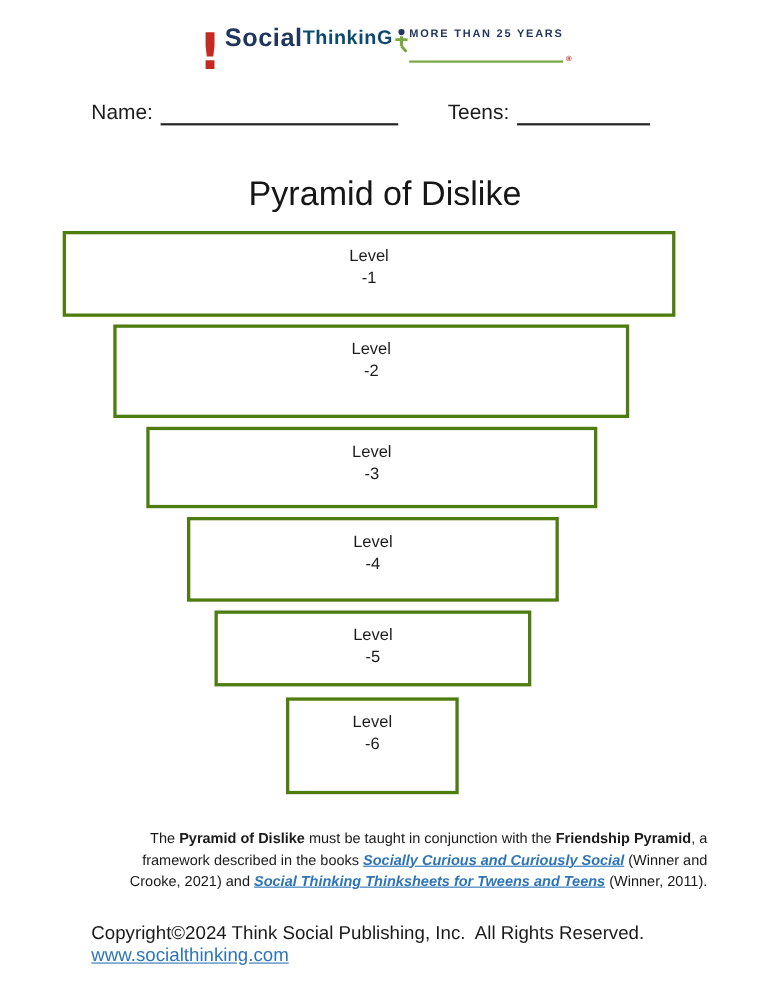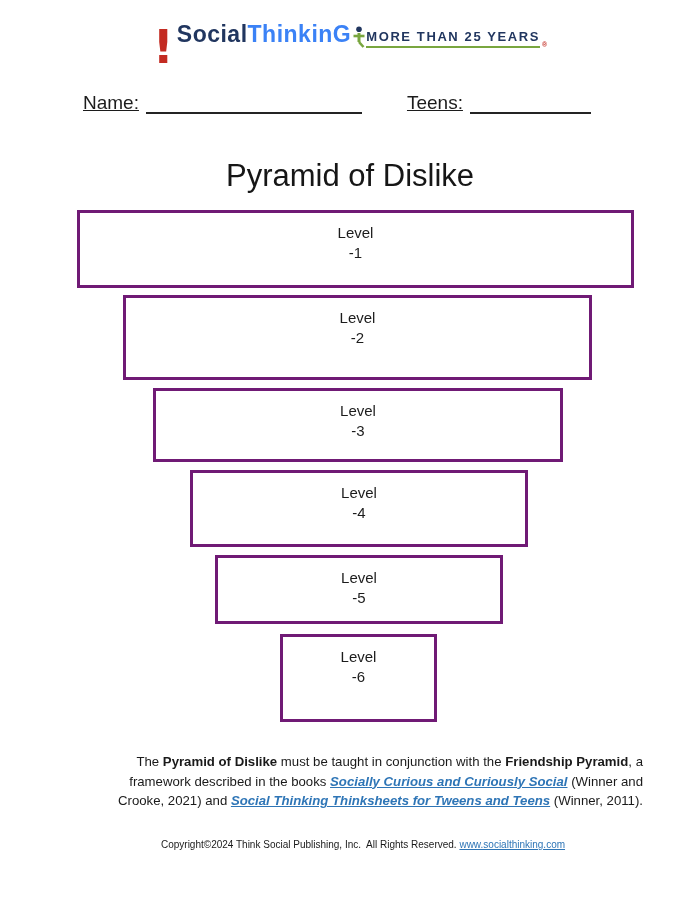--- a/index.html
+++ b/index.html
@@ -10,57 +10,57 @@
 
   
   .logo{position:absolute;top:24px;left:0;width:700px;display:flex;justify-content:center;}
   .logo-inner{display:flex;align-items:flex-start;}
   .logo-excl{
     font-family:"DejaVu Sans",sans-serif;font-weight:bold;font-size:46px;line-height:46px;
     color:#c32b22;margin-right:3px;margin-top:0px;
   }
   .logo-col{display:flex;flex-direction:row;justify-content:flex-end;}
   .logo-social{font-weight:bold;font-size:23px;line-height:21px;color:#21365f;letter-spacing:0.5px;}
-  .logo-thinking{font-weight:bold;font-size:23px;line-height:21px;color:#3b82f6;letter-spacing:0.5px;display:flex;align-items:flex-start;}
+  .logo-thinking{font-weight:bold;font-size:18px;line-height:21px;color:#0c4a6e;letter-spacing:0.5px;display:flex;align-items:flex-start;}
   .logo-person{margin-left:1px;margin-top:2px;}
   .logo-tagline-row{display:flex;align-items:flex-end;margin-top:2px;}
   .logo-tagline{
-    font-size:13px;letter-spacing:1.6px;color:#21365f;font-weight:bold;
-    border-bottom:2px solid #79a63f;padding-bottom:2px;white-space:nowrap;
+    font-size:10px;letter-spacing:1.6px;color:#21365f;font-weight:bold;
+    border-bottom:2px solid #79a63f;padding-bottom:18px;white-space:nowrap;
   }
   .logo-reg{font-size:7px;color:#c32b22;margin-left:2px;font-weight:bold;}
 
   
-  .namedate{position:absolute;left:83px;top:92px;display:flex;align-items:flex-end;font-size:19px;color:#1c1c1c;text-decoration:underline;}
+  .namedate{position:absolute;left:83px;top:92px;display:flex;align-items:flex-end;font-size:19px;color:#1c1c1c;}
   .nd-label{line-height:22px;}
   .nd-rule{display:inline-block;border-bottom:2px solid #242424;height:18px;}
   .rule-name{width:216px;margin-left:7px;}
   .rule-date{width:121px;margin-left:7px;}
   .date-label{margin-left:45px;}
 
   
   .title{position:absolute;top:158px;left:0;width:700px;text-align:center;font-size:31px;color:#161616;}
 
   
   .level-box{
-    position:absolute;box-sizing:border-box;border:3px solid #701a75;background:#ffffff;
-    text-align:center;padding-top:10px;font-size:15px;line-height:20px;color:#1c1c1c;margin-left:20px;
+    position:absolute;box-sizing:border-box;border:3px solid #4d7c0f;background:#ffffff;
+    text-align:center;padding-top:10px;font-size:15px;line-height:20px;color:#1c1c1c;
   }
 
   
   .footnote{
     position:absolute;left:83px;top:752px;width:560px;
     font-size:13.2px;line-height:19.5px;color:#1a1a1a;white-space:pre-wrap;text-align:right;
   }
   .b{font-weight:bold;}
   .doclink{color:#2e75b6;font-weight:bold;font-style:italic;text-decoration:underline;cursor:pointer;}
 
   .copyright{
     position:absolute;left:83px;top:839px;width:560px;
-    font-size:10px;color:#1a1a1a;white-space:pre-wrap;text-align:center;
+    font-size:17px;color:#1a1a1a;white-space:pre-wrap;
   }
   .urllink{color:#2e75b6;text-decoration:underline;cursor:pointer;}
 </style>
 </head>
 <body>
 
 <div class="page">
 
   <div class="logo">
     <div class="logo-inner">

